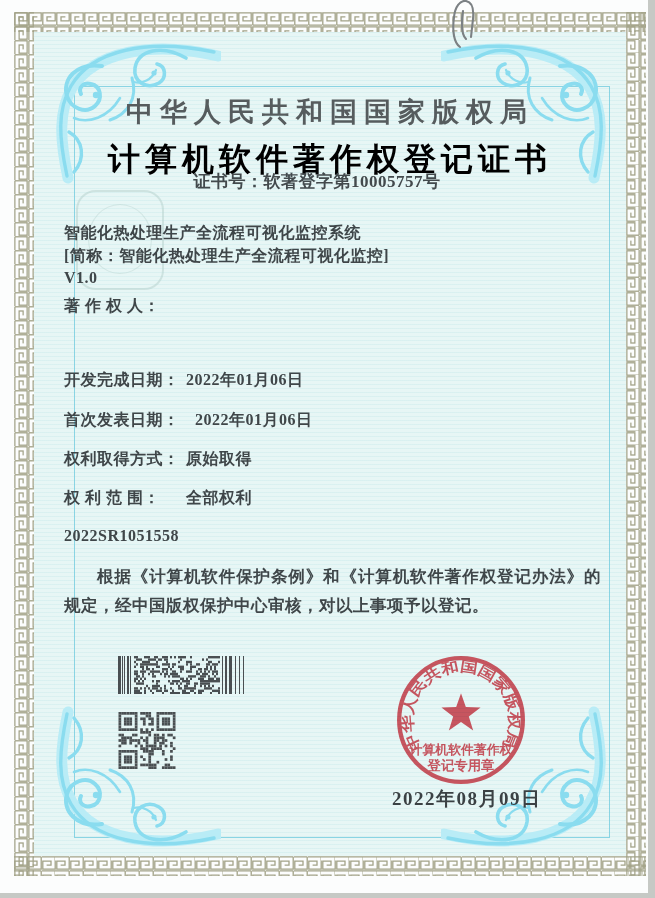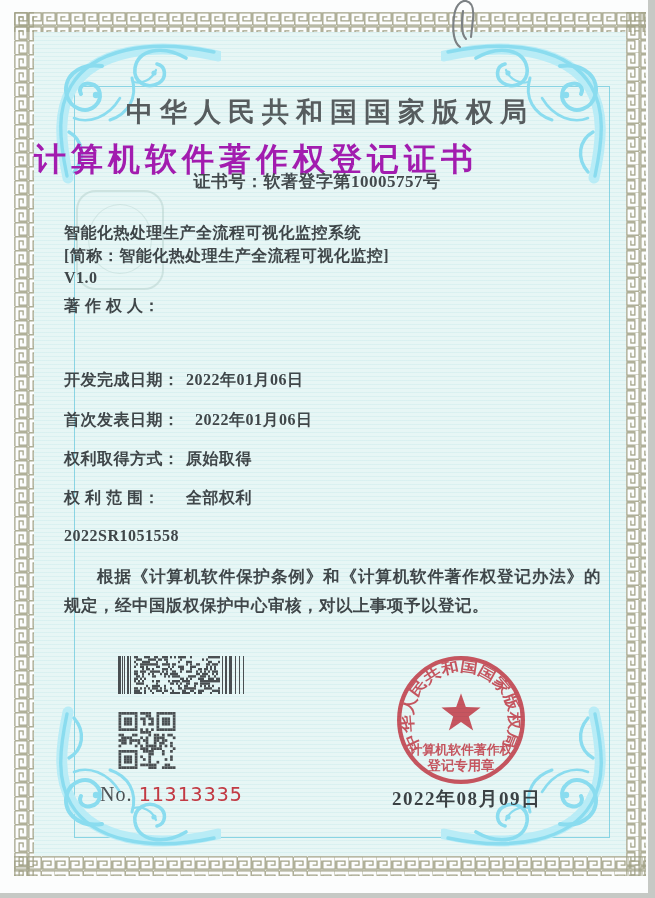--- a/index.html
+++ b/index.html
@@ -43,22 +43,22 @@
   .emboss:before{
     content:"";position:absolute;left:10px;top:12px;right:10px;bottom:14px;
     border:1.5px solid rgba(175,205,200,0.38);border-radius:50%;
   }
   
   .authority{
     position:absolute;left:34px;top:94px;width:592px;text-align:center;
     font-size:27px;font-weight:600;letter-spacing:7px;color:#565c5e;
   }
   .certtitle{
-    position:absolute;left:34px;top:138px;width:592px;
-    font-size:32px;font-weight:700;letter-spacing:5px;color:#a21caf;
+    position:absolute;left:34px;top:138px;width:592px;text-align:center;
+    font-size:32px;font-weight:700;letter-spacing:5px;color:#000000;
   }
   .certno{
     position:absolute;left:34px;top:170px;width:566px;text-align:center;
     font-size:17px;font-weight:600;color:#434a4d;letter-spacing:0.5px;
   }
   .row{position:absolute;left:64px;display:flex;align-items:flex-start;
     font-size:16px;font-weight:600;color:#3f4649;}
   .lbl{width:122px;flex:none;letter-spacing:0.5px;}
   .val{letter-spacing:0.5px;}
   .val .vline{line-height:22.5px;}
@@ -773,24 +773,20 @@
       <rect x="30.38095238095238" y="55.23809523809524" width="2.761904761904762" height="2.761904761904762" fill="#4a4f52"></rect>
       <rect x="33.14285714285714" y="55.23809523809524" width="2.761904761904762" height="2.761904761904762" fill="#4a4f52"></rect>
       <rect x="35.904761904761905" y="55.23809523809524" width="2.761904761904762" height="2.761904761904762" fill="#4a4f52"></rect>
       <rect x="44.19047619047619" y="55.23809523809524" width="2.761904761904762" height="2.761904761904762" fill="#4a4f52"></rect>
       <rect x="46.95238095238095" y="55.23809523809524" width="2.761904761904762" height="2.761904761904762" fill="#4a4f52"></rect>
       <rect x="49.714285714285715" y="55.23809523809524" width="2.761904761904762" height="2.761904761904762" fill="#4a4f52"></rect>
       <rect x="52.476190476190474" y="55.23809523809524" width="2.761904761904762" height="2.761904761904762" fill="#4a4f52"></rect>
       <rect x="55.23809523809524" y="55.23809523809524" width="2.761904761904762" height="2.761904761904762" fill="#4a4f52"></rect>
     </svg>
 
-  <div class="serial">
-    <span>No.</span>
-    <span class="digits">11313335</span>
-  </div>
 
   <svg class="seal" viewBox="0 0 132 132">
     <circle cx="66" cy="66" r="60" fill="none" stroke="#d8414d" stroke-width="4.2"></circle>
     <path id="sealArc" d="M 27.5,93 A 47 47 0 1 1 104.5,93" fill="none"></path>
     <text font-size="14" font-weight="bold" fill="#d8414d" font-family="Liberation Serif,serif">
       <textPath href="#sealArc" startOffset="0" textLength="202" lengthAdjust="spacingAndGlyphs">中华人民共和国国家版权局</textPath>
     </text>
     <polygon fill="#d8414d" points="66,40 70.7,53.5 85,53.8 73.6,62.5 77.8,76.2 66,68 54.2,76.2 58.4,62.5 47,53.8 61.3,53.5"></polygon>
     <text x="66" y="99" text-anchor="middle" font-size="12.5" font-weight="bold" fill="#d8414d" font-family="Liberation Serif,serif">计算机软件著作权</text>
     <text x="66" y="115" text-anchor="middle" font-size="13" font-weight="bold" fill="#d8414d" font-family="Liberation Serif,serif">登记专用章</text>

